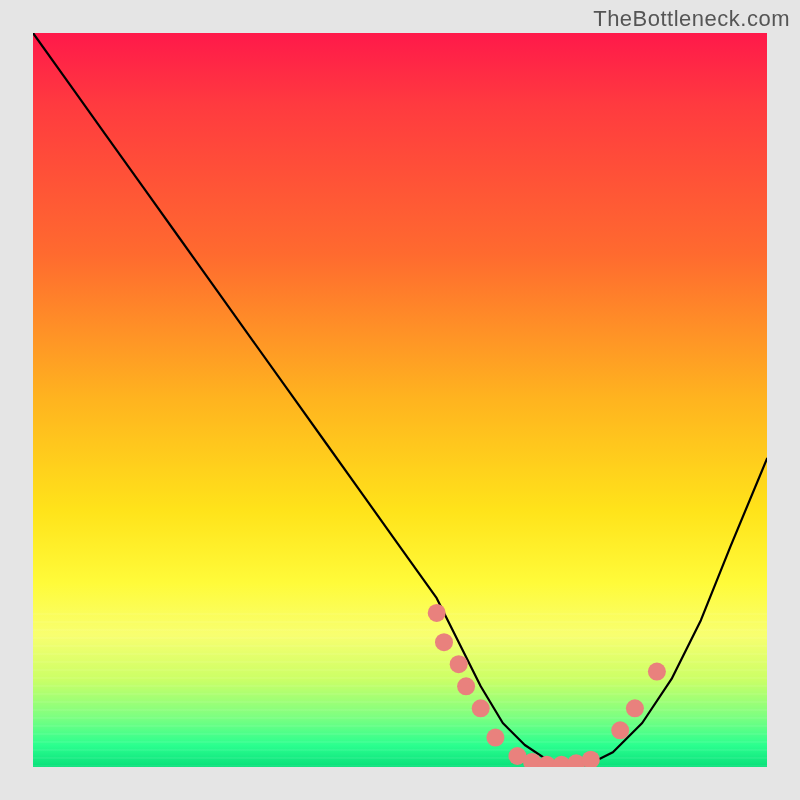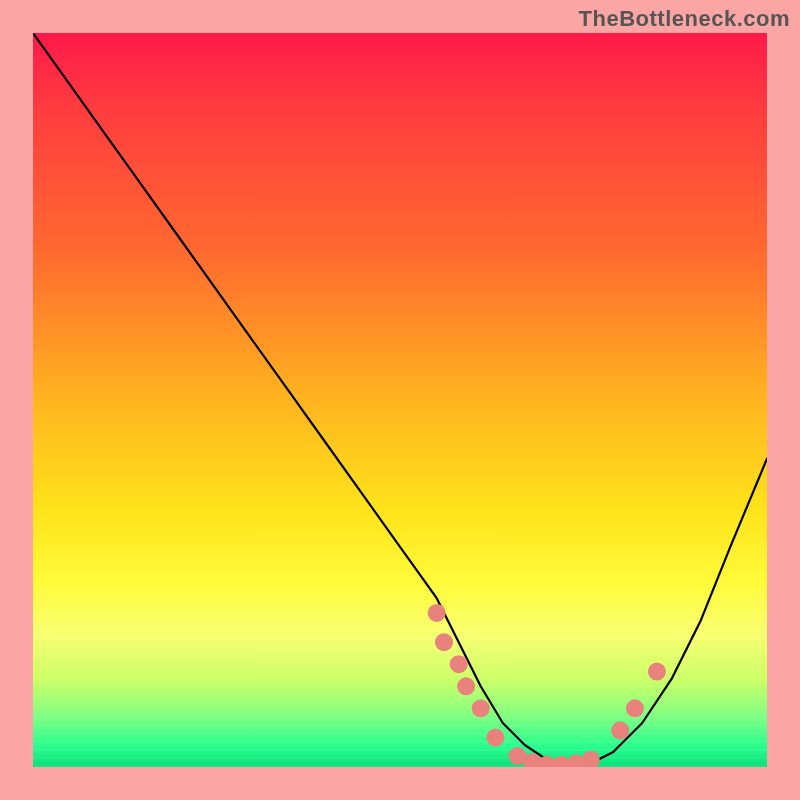--- a/index.html
+++ b/index.html
@@ -8,22 +8,21 @@
     width: 800px;
     height: 800px;
     background: #000;
     overflow: hidden;
     font-family: Arial, Helvetica, sans-serif;
   }
   .stage {
     position: relative;
     width: 800px;
     height: 800px;
-    background: #fca5a5;
-    font-weight: bold;
+    background: #e5e5e5;
   }
   .watermark {
     position: absolute;
     top: 6px;
     right: 10px;
     color: #555;
     font-size: 22px;
     letter-spacing: 0.5px;
     z-index: 5;
   }

